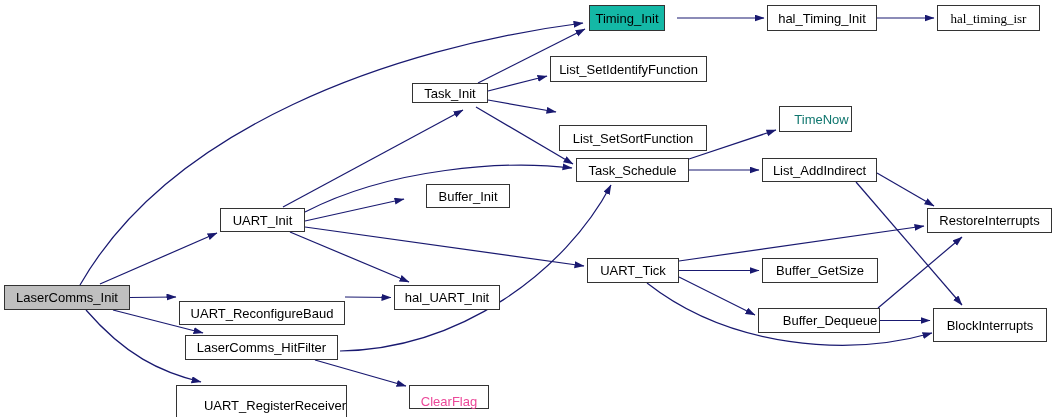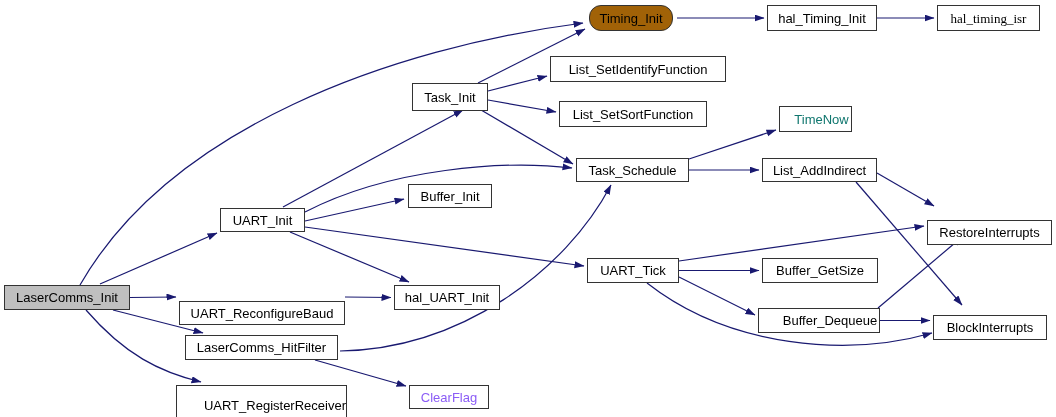--- a/index.html
+++ b/index.html
@@ -72,65 +72,65 @@
       </div>
       <div class="graph-node" style="left: 185px; top: 335px; width: 153px; height: 25px; background: rgb(255, 255, 255); border-color: rgb(51, 51, 51); color: rgb(0, 0, 0);">
         <span>LaserComms_HitFilter</span>
       </div>
       <div class="graph-node" style="left: 176px; top: 385px; width: 171px; height: 40px; background: rgb(255, 255, 255); border-color: rgb(51, 51, 51); color: rgb(0, 0, 0); justify-content: flex-end;">
         <span>UART_RegisterReceiver</span>
       </div>
       <div class="graph-node" style="left: 220px; top: 208px; width: 85px; height: 24px; background: rgb(255, 255, 255); border-color: rgb(51, 51, 51); color: rgb(0, 0, 0);">
         <span>UART_Init</span>
       </div>
-      <div class="graph-node" style="left: 409px; top: 385px; width: 80px; height: 24px; background: rgb(255, 255, 255); border-color: rgb(51, 51, 51); color: #8b5cf6;">
+      <div class="graph-node" style="left: 409px; top: 385px; width: 80px; height: 24px; background: rgb(255, 255, 255); border-color: rgb(51, 51, 51); color: #ec4899; align-items: flex-end;">
         <span>ClearFlag</span>
       </div>
       <div class="graph-node" style="left: 394px; top: 285px; width: 106px; height: 25px; background: rgb(255, 255, 255); border-color: rgb(51, 51, 51); color: rgb(0, 0, 0);">
         <span>hal_UART_Init</span>
       </div>
-      <div class="graph-node" style="left: 408px; top: 184px; width: 84px; height: 24px; background: rgb(255, 255, 255); border-color: rgb(51, 51, 51); color: rgb(0, 0, 0);">
+      <div class="graph-node" style="left: 426px; top: 184px; width: 84px; height: 24px; background: rgb(255, 255, 255); border-color: rgb(51, 51, 51); color: rgb(0, 0, 0);">
         <span>Buffer_Init</span>
       </div>
-      <div class="graph-node" style="left: 412px; top: 83px; width: 76px; height: 28px; background: rgb(255, 255, 255); border-color: rgb(51, 51, 51); color: rgb(0, 0, 0);">
+      <div class="graph-node" style="left: 412px; top: 83px; width: 76px; height: 20px; background: rgb(255, 255, 255); border-color: rgb(51, 51, 51); color: rgb(0, 0, 0);">
         <span>Task_Init</span>
       </div>
-      <div class="graph-node" style="left: 589px; top: 5px; width: 84px; height: 26px; background: #a16207; border-color: rgb(51, 51, 51); color: rgb(0, 0, 0); border-radius: 12px;">
+      <div class="graph-node" style="left: 589px; top: 5px; width: 76px; height: 26px; background: #14b8a6; border-color: rgb(51, 51, 51); color: rgb(0, 0, 0);">
         <span>Timing_Init</span>
       </div>
       <div class="graph-node" style="left: 767px; top: 5px; width: 110px; height: 26px; background: rgb(255, 255, 255); border-color: rgb(51, 51, 51); color: rgb(0, 0, 0);">
         <span>hal_Timing_Init</span>
       </div>
       <div class="graph-node" style="left: 937px; top: 5px; width: 103px; height: 26px; background: rgb(255, 255, 255); border-color: rgb(51, 51, 51); color: rgb(0, 0, 0); font-family: Liberation Serif, serif;">
         <span>hal_timing_isr</span>
       </div>
-      <div class="graph-node" style="left: 550px; top: 56px; width: 176px; height: 26px; background: rgb(255, 255, 255); border-color: rgb(51, 51, 51); color: rgb(0, 0, 0);">
+      <div class="graph-node" style="left: 550px; top: 56px; width: 157px; height: 26px; background: rgb(255, 255, 255); border-color: rgb(51, 51, 51); color: rgb(0, 0, 0);">
         <span>List_SetIdentifyFunction</span>
       </div>
-      <div class="graph-node" style="left: 559px; top: 101px; width: 148px; height: 26px; background: rgb(255, 255, 255); border-color: rgb(51, 51, 51); color: rgb(0, 0, 0);">
+      <div class="graph-node" style="left: 559px; top: 125px; width: 148px; height: 26px; background: rgb(255, 255, 255); border-color: rgb(51, 51, 51); color: rgb(0, 0, 0);">
         <span>List_SetSortFunction</span>
       </div>
       <div class="graph-node" style="left: 779px; top: 106px; width: 73px; height: 26px; background: rgb(255, 255, 255); border-color: rgb(51, 51, 51); color: #0f766e; padding-left: 12px;">
         <span>TimeNow</span>
       </div>
       <div class="graph-node" style="left: 576px; top: 158px; width: 113px; height: 24px; background: rgb(255, 255, 255); border-color: rgb(51, 51, 51); color: rgb(0, 0, 0);">
         <span>Task_Schedule</span>
       </div>
       <div class="graph-node" style="left: 762px; top: 158px; width: 115px; height: 24px; background: rgb(255, 255, 255); border-color: rgb(51, 51, 51); color: rgb(0, 0, 0);">
         <span>List_AddIndirect</span>
       </div>
-      <div class="graph-node" style="left: 927px; top: 208px; width: 125px; height: 25px; background: rgb(255, 255, 255); border-color: rgb(51, 51, 51); color: rgb(0, 0, 0); margin-top: 12px;">
+      <div class="graph-node" style="left: 927px; top: 208px; width: 125px; height: 25px; background: rgb(255, 255, 255); border-color: rgb(51, 51, 51); color: rgb(0, 0, 0);">
         <span>RestoreInterrupts</span>
       </div>
       <div class="graph-node" style="left: 587px; top: 258px; width: 92px; height: 25px; background: rgb(255, 255, 255); border-color: rgb(51, 51, 51); color: rgb(0, 0, 0);">
         <span>UART_Tick</span>
       </div>
       <div class="graph-node" style="left: 762px; top: 258px; width: 116px; height: 25px; background: rgb(255, 255, 255); border-color: rgb(51, 51, 51); color: rgb(0, 0, 0);">
         <span>Buffer_GetSize</span>
       </div>
       <div class="graph-node" style="left: 758px; top: 308px; width: 122px; height: 25px; background: rgb(255, 255, 255); border-color: rgb(51, 51, 51); color: rgb(0, 0, 0); padding-left: 22px;">
         <span>Buffer_Dequeue</span>
       </div>
-      <div class="graph-node" style="left: 933px; top: 308px; width: 114px; height: 25px; background: rgb(255, 255, 255); border-color: rgb(51, 51, 51); color: rgb(0, 0, 0); margin-top: 7px;">
+      <div class="graph-node" style="left: 933px; top: 308px; width: 114px; height: 34px; background: rgb(255, 255, 255); border-color: rgb(51, 51, 51); color: rgb(0, 0, 0);">
         <span>BlockInterrupts</span>
       </div>
     </div>
 </div>
 
 </body></html>

